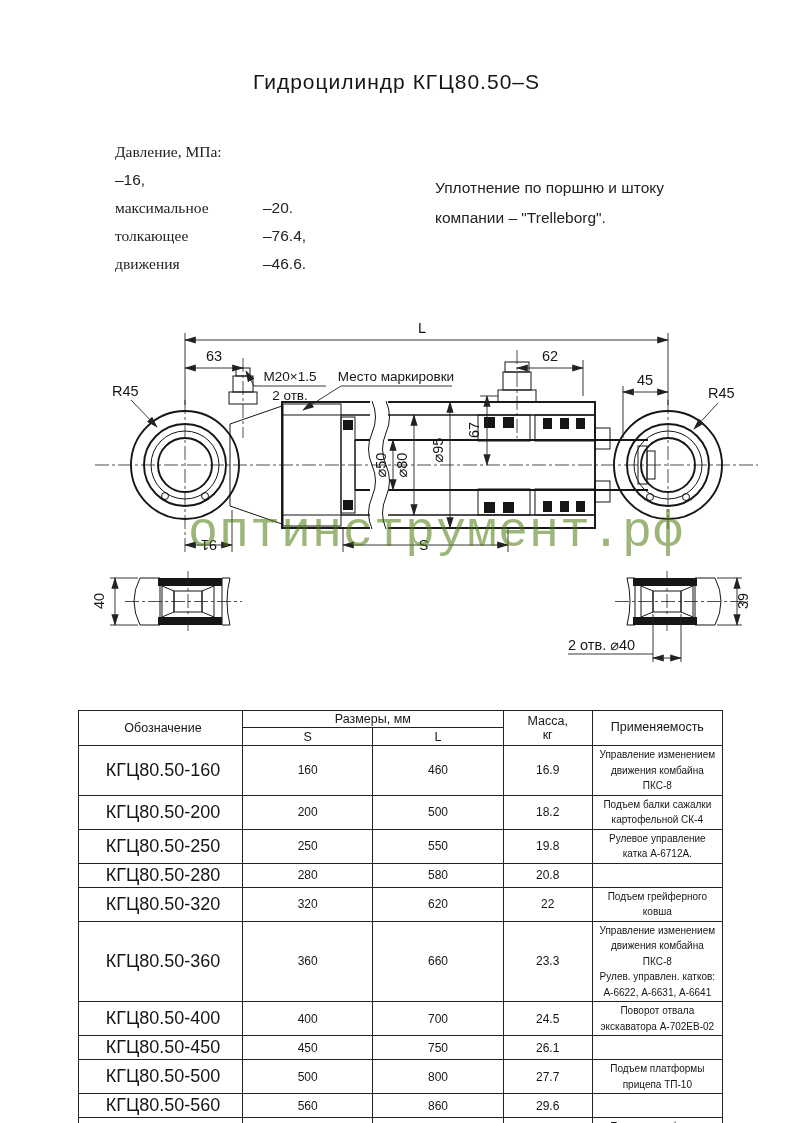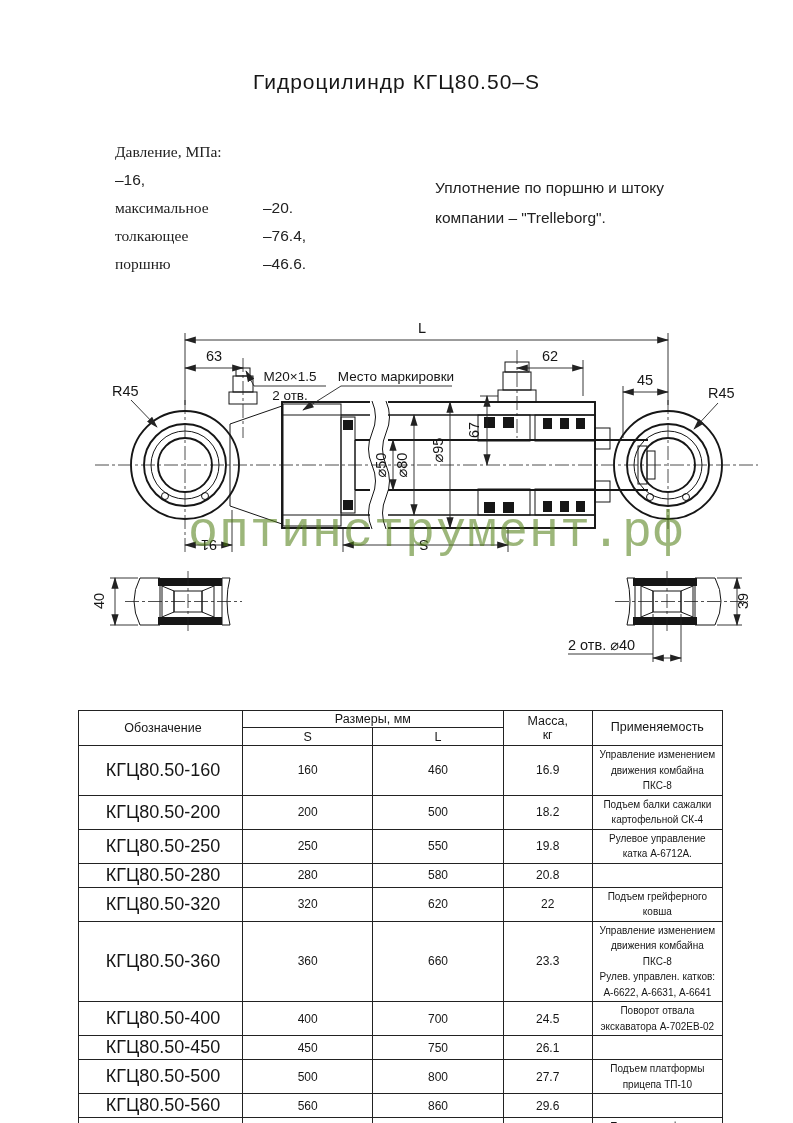--- a/index.html
+++ b/index.html
@@ -57,21 +57,21 @@
     </div>
     <div class="spec-row">
       <span class="lbl">максимальное</span>
       <span>–20.</span>
     </div>
     <div class="spec-row">
       <span class="lbl">толкающее</span>
       <span>–76.4,</span>
     </div>
     <div class="spec-row">
-      <span class="lbl">поршню</span>
+      <span class="lbl">движения</span>
       <span>–46.6.</span>
     </div>
   </div>
 
   <div id="sealnote">
     <div>Уплотнение по поршню и штоку</div>
     <div>компании – "Trelleborg".</div>
   </div>
 
   <svg style="top:300px" width="793" height="270" viewBox="0 0 793 270">

